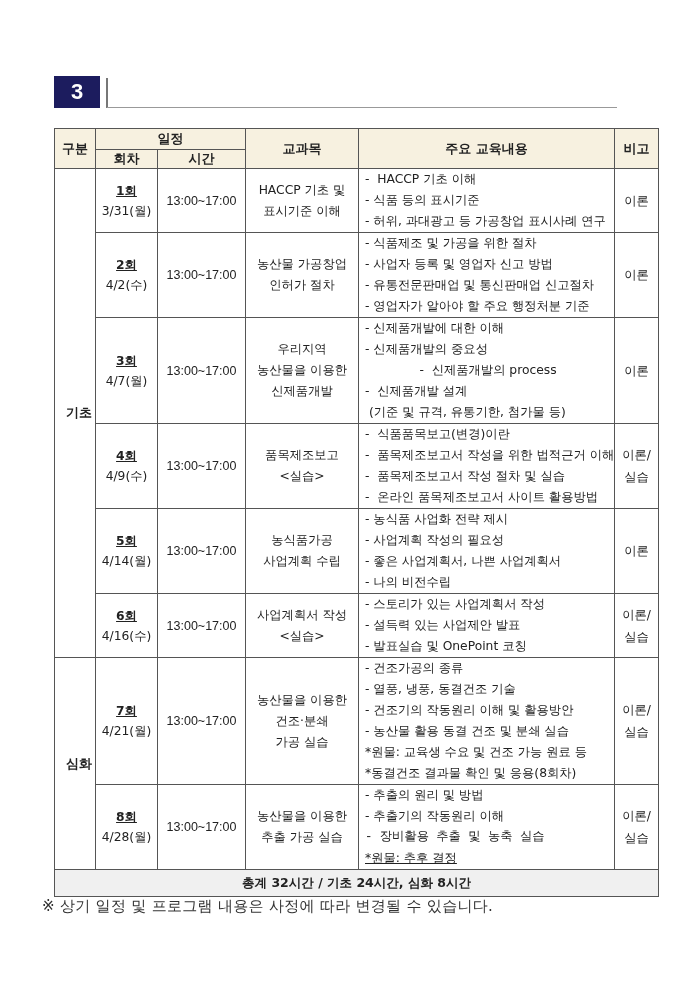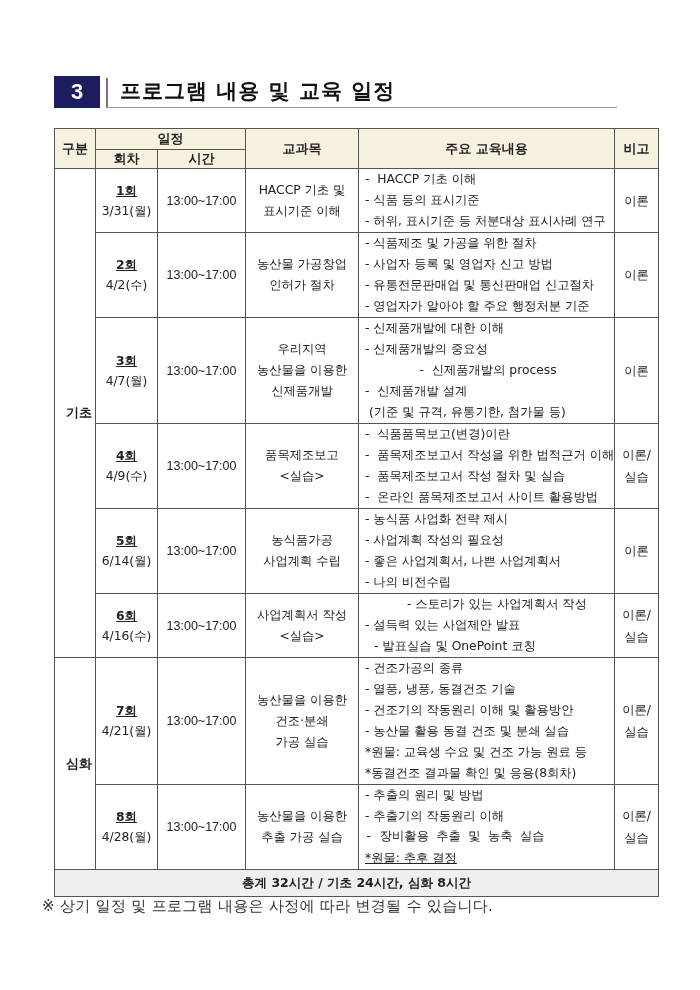--- a/index.html
+++ b/index.html
@@ -25,21 +25,20 @@
   .note { text-align:center; line-height:22px; }
   .total td { background:#f0f0f0; text-align:center; font-weight:bold; height:26px; font-size:12.5px; }
   .footnote { position:absolute; left:42px; top:897px; font-size:15px; color:#333; letter-spacing:0.3px; white-space:nowrap; }
 </style>
 </head>
 <body>
 
 <div class="sec-head">
   <div class="sec-num">3</div>
   <div class="sec-bar"></div>
-  <div class="sec-title">프로그램 내용 및 교육 일정</div>
   <div class="sec-line"></div>
 </div>
 
 <table class="sched">
   <colgroup>
     <col style="width:41px">
     <col style="width:62px">
     <col style="width:88px">
     <col style="width:113px">
     <col style="width:256px">
@@ -63,21 +62,21 @@
         <td class="cat" rowspan="6">기초</td>
         <td class="sess"><span class="num">1회</span><span>3/31(월)</span></td>
         <td class="time">13:00~17:00</td>
         <td class="subj">
           <div>HACCP 기초 및</div>
           <div>표시기준 이해</div>
         </td>
         <td class="cont">
           <div style="white-space: pre;">-  HACCP 기초 이해</div>
           <div style="white-space: pre;">- 식품 등의 표시기준</div>
-          <div style="white-space: pre;">- 허위, 표시기준 등 처분대상 표시사례 연구</div>
+          <div style="white-space: pre;">- 허위, 과대광고 등 가공창업 표시사례 연구</div>
         </td>
         <td class="note">
           <div>이론</div>
         </td>
       </tr>
       <tr style="height: 84px;">
         <td class="sess"><span class="num">2회</span><span>4/2(수)</span></td>
         <td class="time">13:00~17:00</td>
         <td class="subj">
           <div>농산물 가공창업</div>
@@ -124,21 +123,21 @@
           <div style="white-space: pre;">-  품목제조보고서 작성을 위한 법적근거 이해</div>
           <div style="white-space: pre;">-  품목제조보고서 작성 절차 및 실습</div>
           <div style="white-space: pre;">-  온라인 품목제조보고서 사이트 활용방법</div>
         </td>
         <td class="note">
           <div>이론/</div>
           <div>실습</div>
         </td>
       </tr>
       <tr style="height: 84px;">
-        <td class="sess"><span class="num">5회</span><span>6/14(월)</span></td>
+        <td class="sess"><span class="num">5회</span><span>4/14(월)</span></td>
         <td class="time">13:00~17:00</td>
         <td class="subj">
           <div>농식품가공</div>
           <div>사업계획 수립</div>
         </td>
         <td class="cont">
           <div style="white-space: pre;">- 농식품 사업화 전략 제시</div>
           <div style="white-space: pre;">- 사업계획 작성의 필요성</div>
           <div style="white-space: pre;">- 좋은 사업계획서, 나쁜 사업계획서</div>
           <div style="white-space: pre;">- 나의 비전수립</div>
@@ -148,23 +147,23 @@
         </td>
       </tr>
       <tr style="height: 64px;">
         <td class="sess"><span class="num">6회</span><span>4/16(수)</span></td>
         <td class="time">13:00~17:00</td>
         <td class="subj">
           <div>사업계획서 작성</div>
           <div>&lt;실습&gt;</div>
         </td>
         <td class="cont">
-          <div style="white-space: pre; margin-left: 42px;">- 스토리가 있는 사업계획서 작성</div>
+          <div style="white-space: pre;">- 스토리가 있는 사업계획서 작성</div>
           <div style="white-space: pre;">- 설득력 있는 사업제안 발표</div>
-          <div style="white-space: pre; margin-left: 9px;">- 발표실습 및 OnePoint 코칭</div>
+          <div style="white-space: pre;">- 발표실습 및 OnePoint 코칭</div>
         </td>
         <td class="note">
           <div>이론/</div>
           <div>실습</div>
         </td>
       </tr>
       <tr style="height: 126px;">
         <td class="cat" rowspan="2">심화</td>
         <td class="sess"><span class="num">7회</span><span>4/21(월)</span></td>
         <td class="time">13:00~17:00</td>

